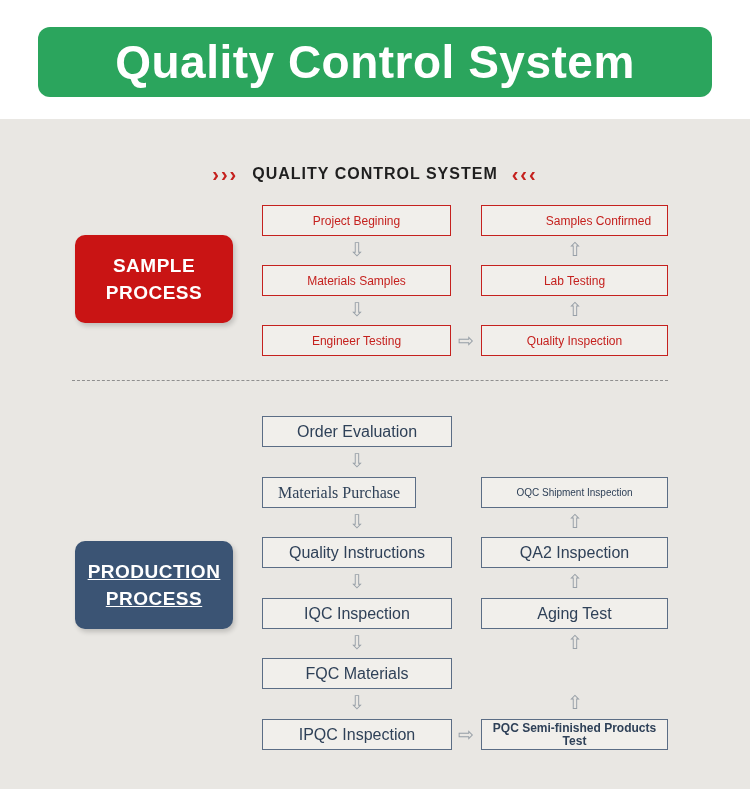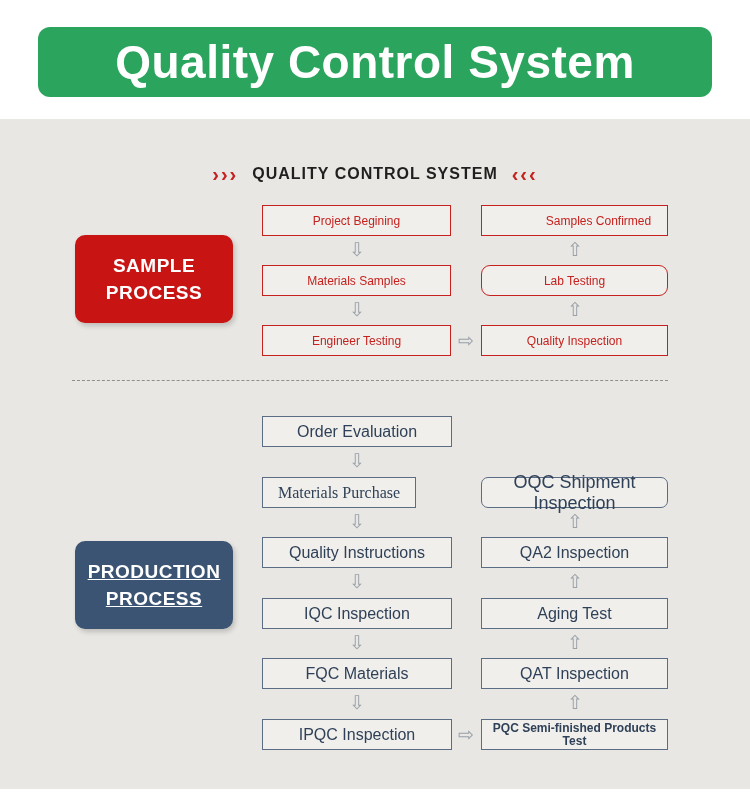--- a/index.html
+++ b/index.html
@@ -26,21 +26,21 @@
   }
   .chev { color:#c5211e; font-size:20px; font-weight:bold; letter-spacing:2px; line-height:24px; }
   .heading-title { color:#1f1f1f; font-size:16px; font-weight:bold; letter-spacing:1px; }
   .box {
     position:absolute; height:31px; box-sizing:border-box;
     display:flex; align-items:center; justify-content:center;
     background:#f1efeb; text-align:center;
   }
   .box.red  { border:1px solid #c5211e; color:#c5211e; font-size:12px; }
   .box.blue { border:1px solid #5b6d85; color:#2f4158; font-size:16px; }
-  .box.small  { font-size:18px;border-radius:7px; }
+  .box.small  { font-size:10px; }
   .box.xsmall { font-size:12px; font-weight:bold; line-height:13px; padding:0 10px; }
   .proc-label {
     position:absolute; width:158px; height:88px; border-radius:10px;
     display:flex; flex-direction:column; align-items:center; justify-content:center;
     color:#ffffff; font-size:19px; font-weight:bold; letter-spacing:0.5px; line-height:27px;
     box-shadow:2px 3px 5px rgba(0,0,0,0.18);
   }
   .proc-label.sample { background:#c91414; }
   .proc-label.production { background:#3b5474;text-decoration:underline; }
   .arrow {
@@ -72,21 +72,21 @@
   <div class="proc-label sample" style="left:75px; top:235px;">
     <span>SAMPLE</span>
     <span>PROCESS</span>
   </div>
 
   <div class="box red" style="left:262px; top:205px; width:189px;">Project Begining</div>
   <div class="box red" style="left:262px; top:265px; width:189px;">Materials Samples</div>
   <div class="box red" style="left:262px; top:325px; width:189px;">Engineer Testing</div>
 
   <div class="box red" style="left:481px; top:205px; width:187px;padding-left:48px;">Samples Confirmed</div>
-  <div class="box red" style="left:481px; top:265px; width:187px;border-radius:9px;">Lab Testing</div>
+  <div class="box red" style="left:481px; top:265px; width:187px;">Lab Testing</div>
   <div class="box red" style="left:481px; top:325px; width:187px;">Quality Inspection</div>
 
   <div class="arrow" style="left:342px; top:237px;">⇩</div>
   <div class="arrow" style="left:342px; top:297px;">⇩</div>
   <div class="arrow" style="left:560px; top:237px;">⇧</div>
   <div class="arrow" style="left:560px; top:297px;">⇧</div>
   <div class="arrow" style="left:451px; top:328px;">⇨</div>
 
   <div class="dashed"></div>
 
@@ -98,21 +98,20 @@
   <div class="box blue" style="left:262px; top:416px; width:190px;">Order Evaluation</div>
   <div class="box blue" style="left:262px; top:477px; width:154px;font-family:Liberation Serif, serif;">Materials Purchase</div>
   <div class="box blue" style="left:262px; top:537px; width:190px;">Quality Instructions</div>
   <div class="box blue" style="left:262px; top:598px; width:190px;">IQC Inspection</div>
   <div class="box blue" style="left:262px; top:658px; width:190px;">FQC Materials</div>
   <div class="box blue" style="left:262px; top:719px; width:190px;">IPQC Inspection</div>
 
   <div class="box blue small" style="left:481px; top:477px; width:187px;">OQC Shipment Inspection</div>
   <div class="box blue" style="left:481px; top:537px; width:187px;">QA2 Inspection</div>
   <div class="box blue" style="left:481px; top:598px; width:187px;">Aging Test</div>
-  <div class="box blue" style="left:481px; top:658px; width:187px;">QAT Inspection</div>
   <div class="box blue xsmall" style="left:481px; top:719px; width:187px;">PQC Semi-finished Products Test</div>
 
   <div class="arrow" style="left:342px; top:448px;">⇩</div>
   <div class="arrow" style="left:342px; top:509px;">⇩</div>
   <div class="arrow" style="left:342px; top:569px;">⇩</div>
   <div class="arrow" style="left:342px; top:630px;">⇩</div>
   <div class="arrow" style="left:342px; top:690px;">⇩</div>
 
   <div class="arrow" style="left:560px; top:509px;">⇧</div>
   <div class="arrow" style="left:560px; top:569px;">⇧</div>

